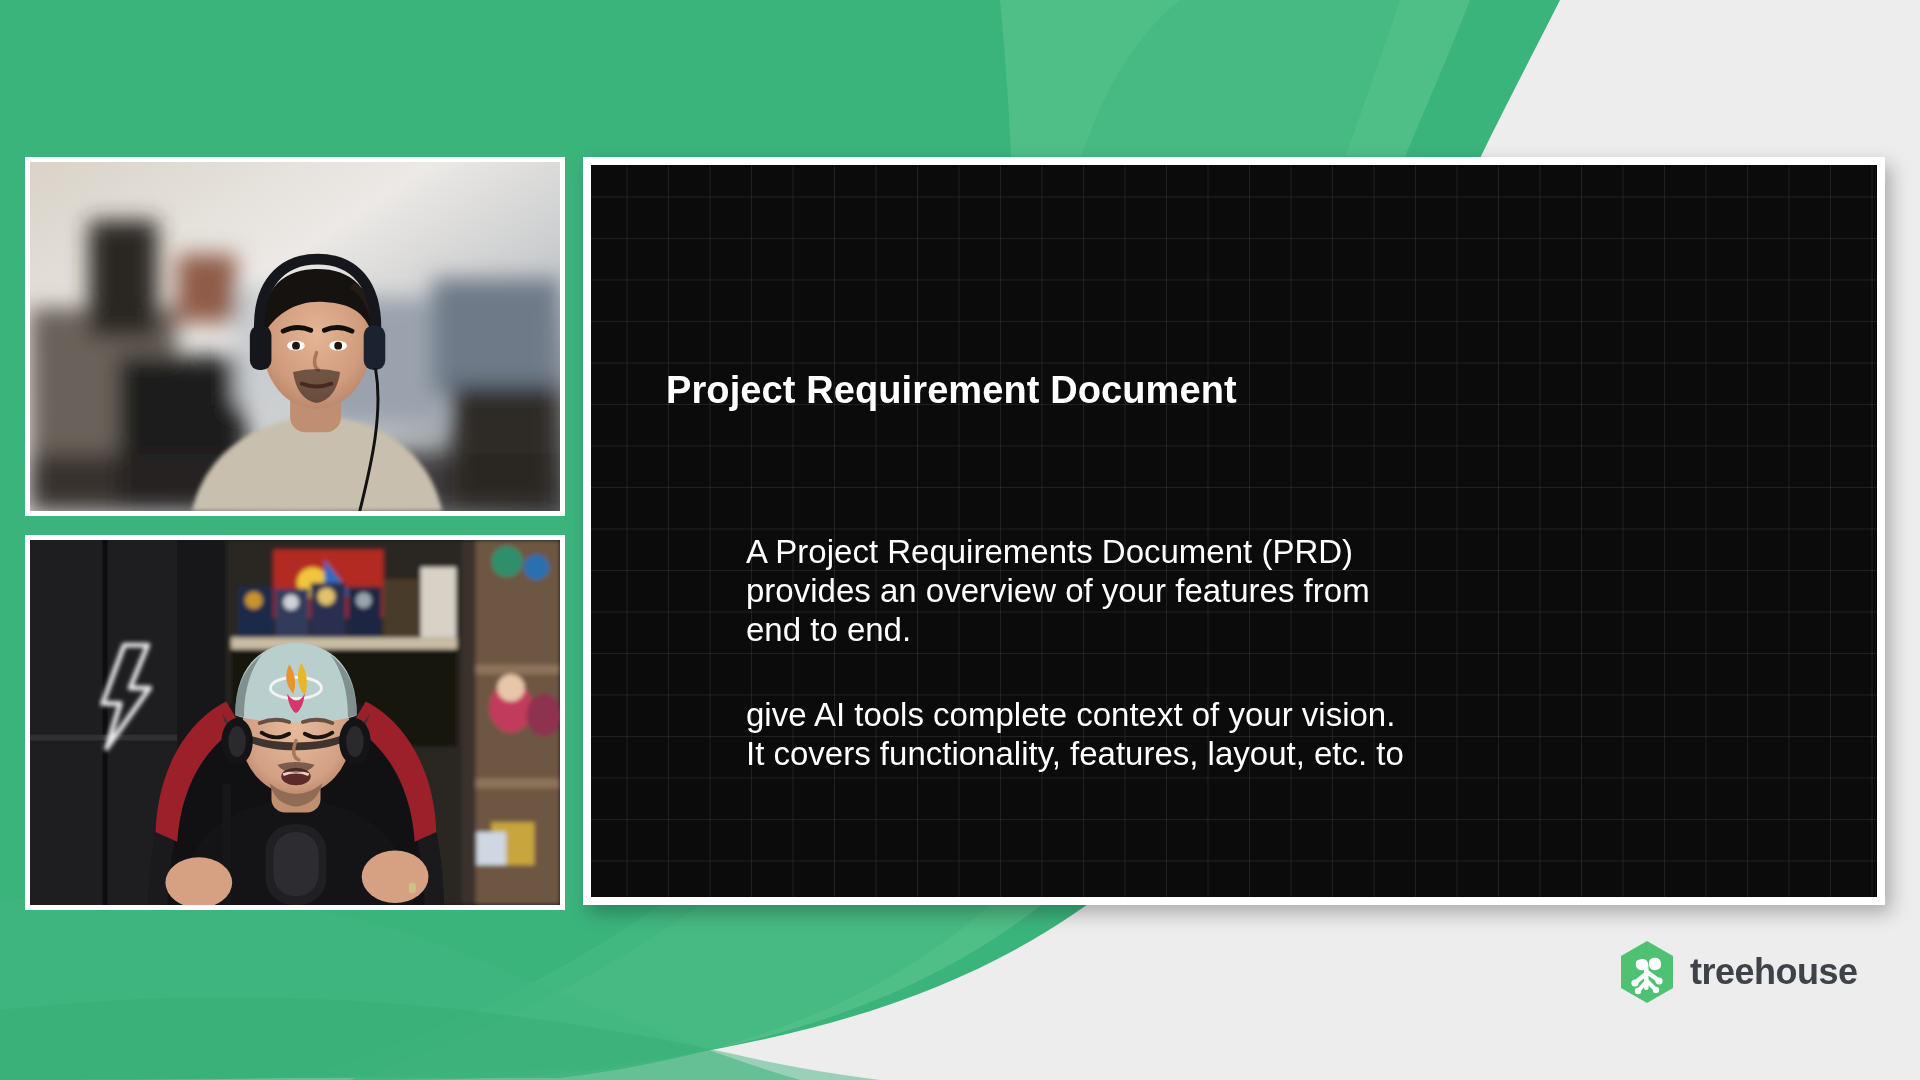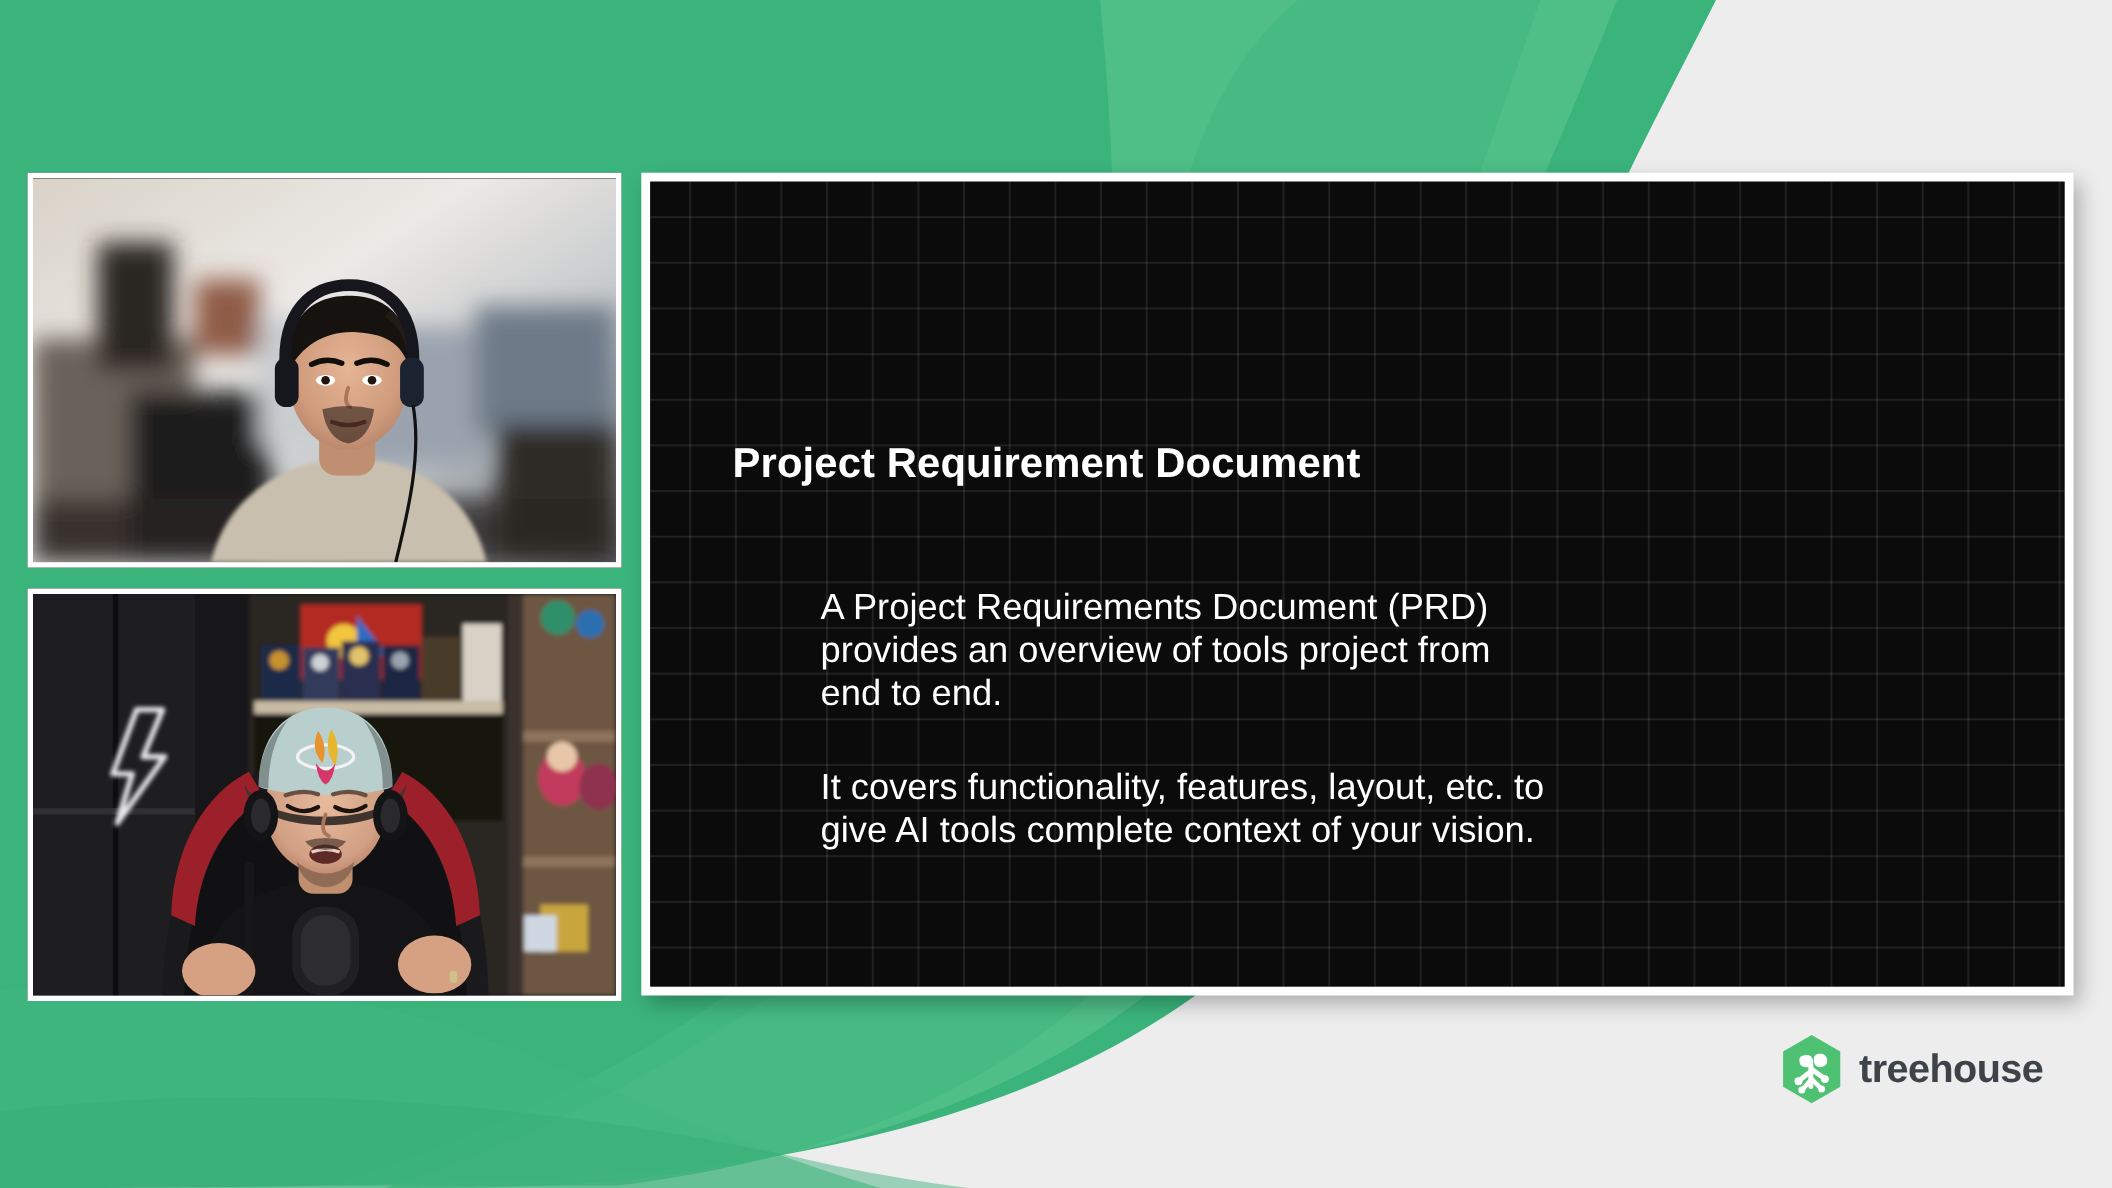--- a/index.html
+++ b/index.html
@@ -47,21 +47,20 @@
   }
   #slide-title {
     position:absolute;
     left:75px; top:225px;
     transform:translateY(-50%);
     color:#ffffff;
     font-size:38px;
     font-weight:700;
     letter-spacing:0.1px;
     white-space:nowrap;
-    margin-top:32px;
   }
   #slide-body {
     position:absolute;
     left:155px; top:340px;
     color:#ffffff;
     font-size:33px;
     font-weight:400;
     line-height:1.18;
     width:900px;
     margin-top:28px;
@@ -297,27 +296,27 @@
     <rect x="386" y="352" width="7" height="11" rx="3" fill="#cfc08a"></rect>
   </svg>
 </div>
 
 <div id="slide-frame">
   <div id="slide">
     <div id="slide-title">Project Requirement Document</div>
     <div id="slide-body">
       <div class="para">
         <div class="line">A Project Requirements Document (PRD)</div>
-        <div class="line">provides an overview of tools project from</div>
+        <div class="line">provides an overview of your features from</div>
         <div class="line">end to end.</div>
       </div>
       <div class="gap"></div>
       <div class="para">
+        <div class="line">give AI tools complete context of your vision.</div>
         <div class="line">It covers functionality, features, layout, etc. to</div>
-        <div class="line">give AI tools complete context of your vision.</div>
       </div>
     </div>
   </div>
 </div>
 
 <div id="logo">
   <svg width="58" height="64" viewBox="0 0 58 64">
     <path d="M29 1 L55 16 L55 48 L29 63 L3 48 L3 16 Z" fill="#4ec173"></path>
     <g fill="#ffffff">
       <path d="M20 20 q8 -3 10 3 q2 6 -4 7 q-7 1 -8 -4 q-1 -5 2 -6 Z"></path>

